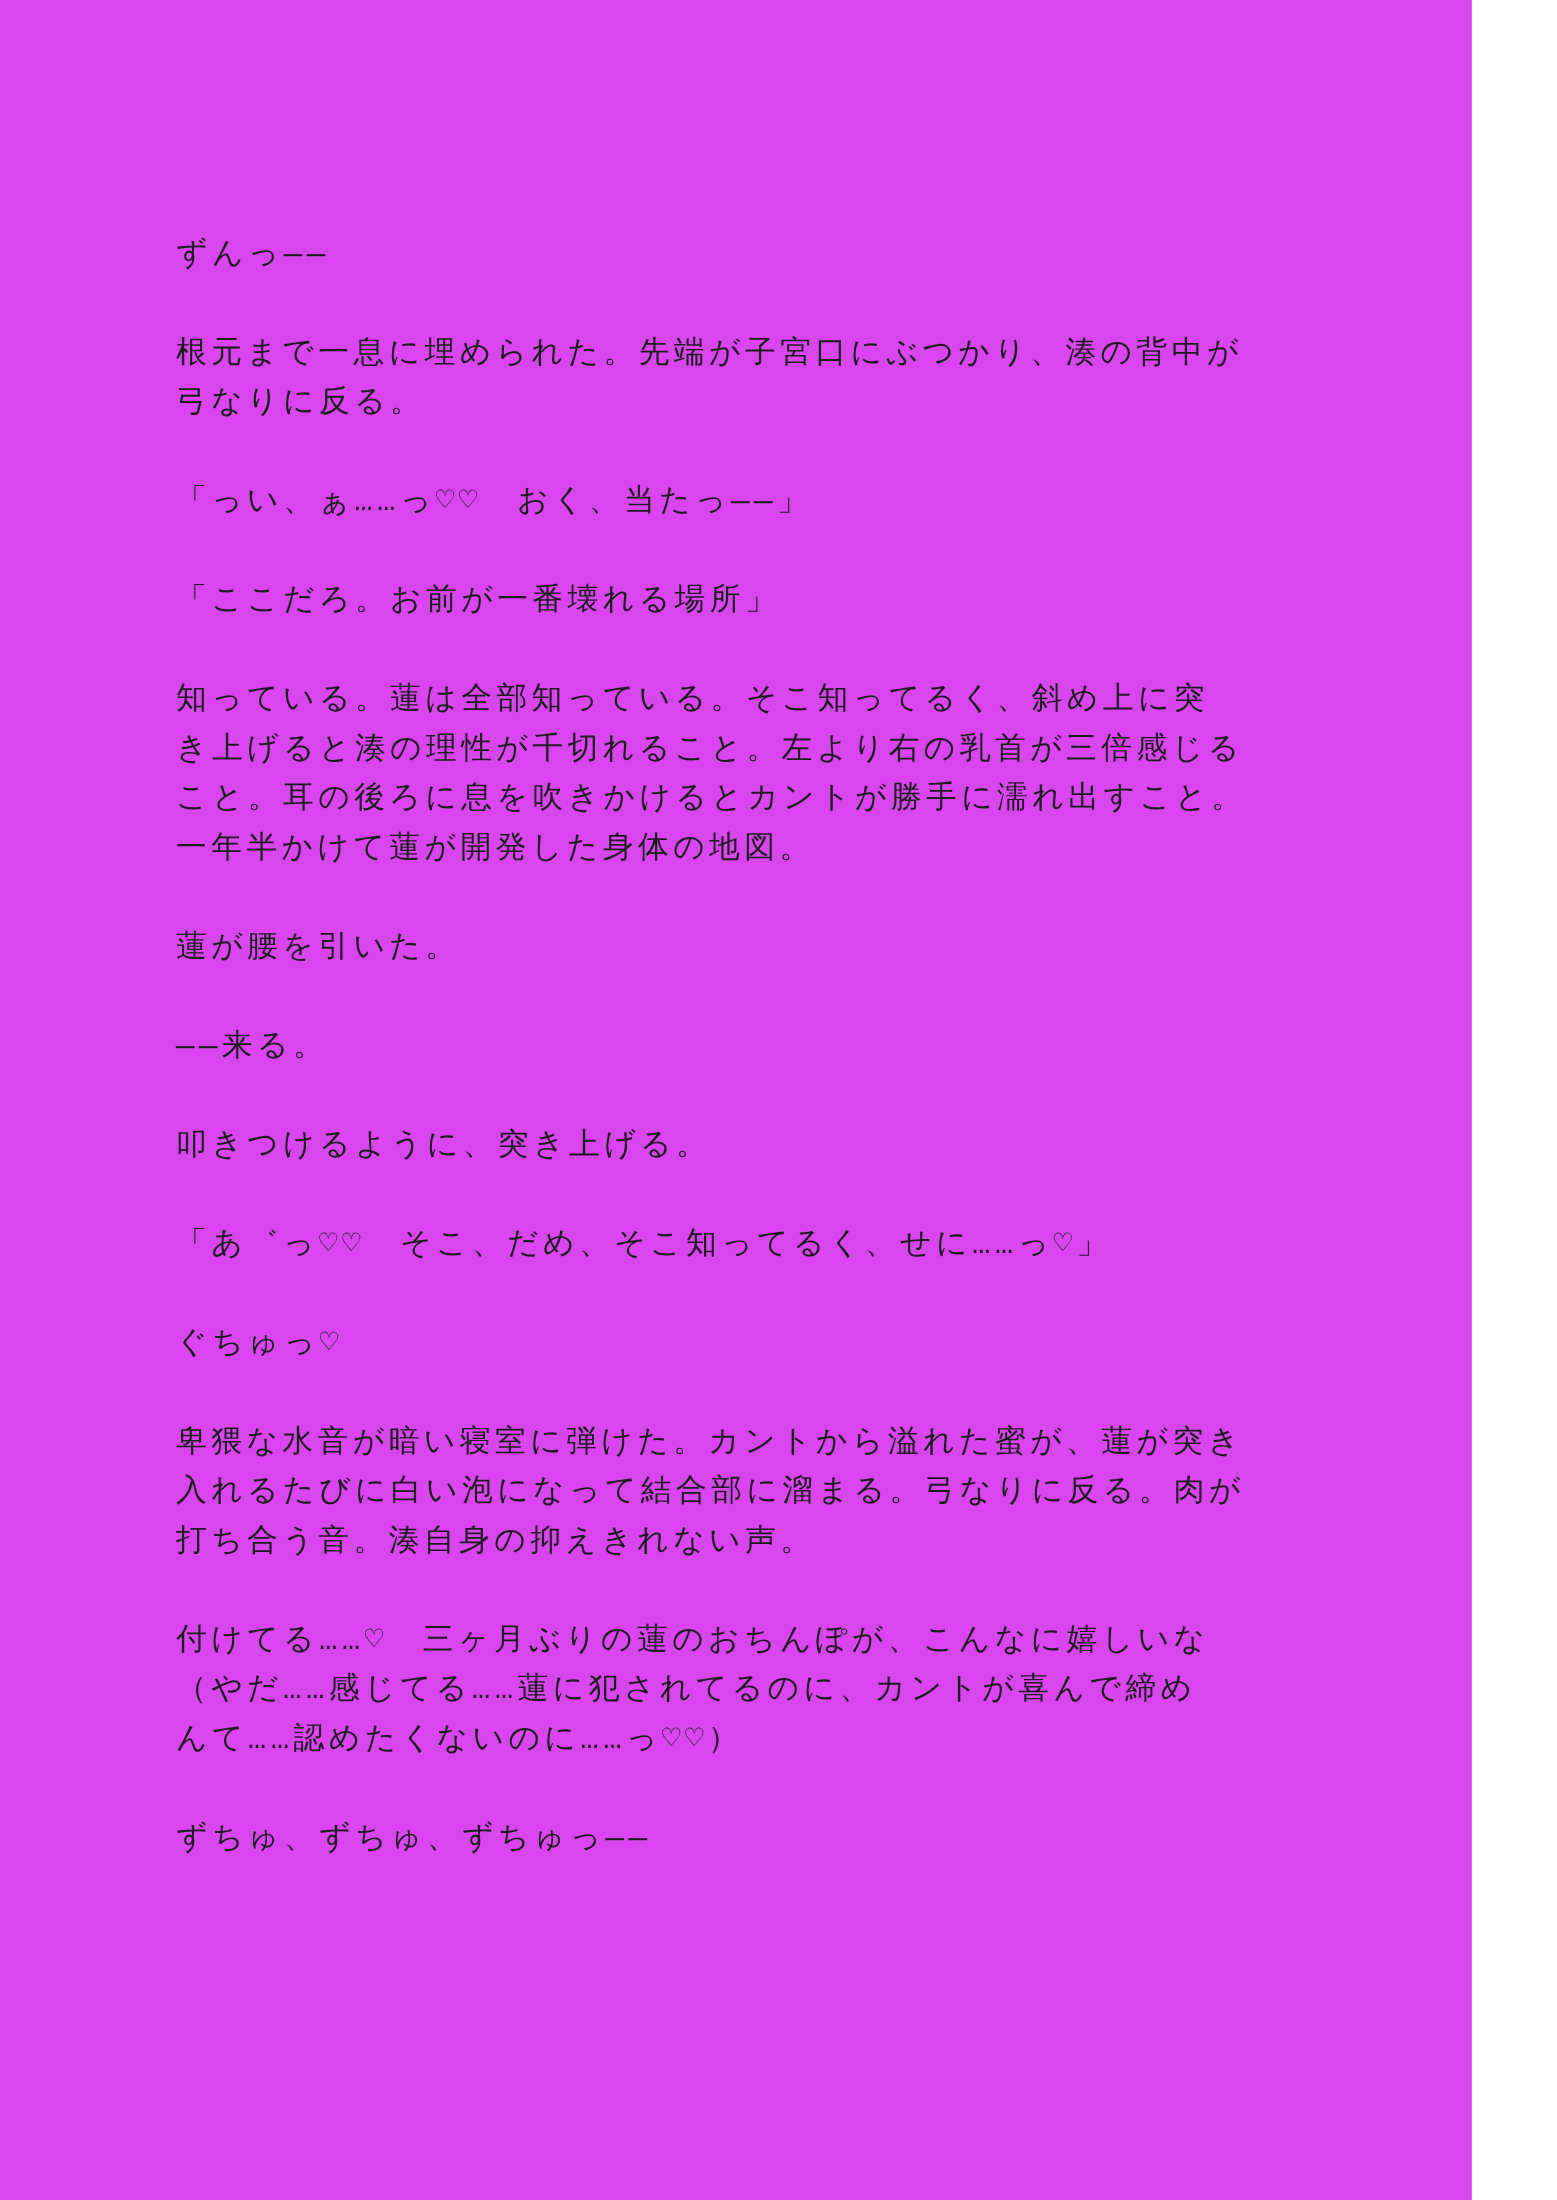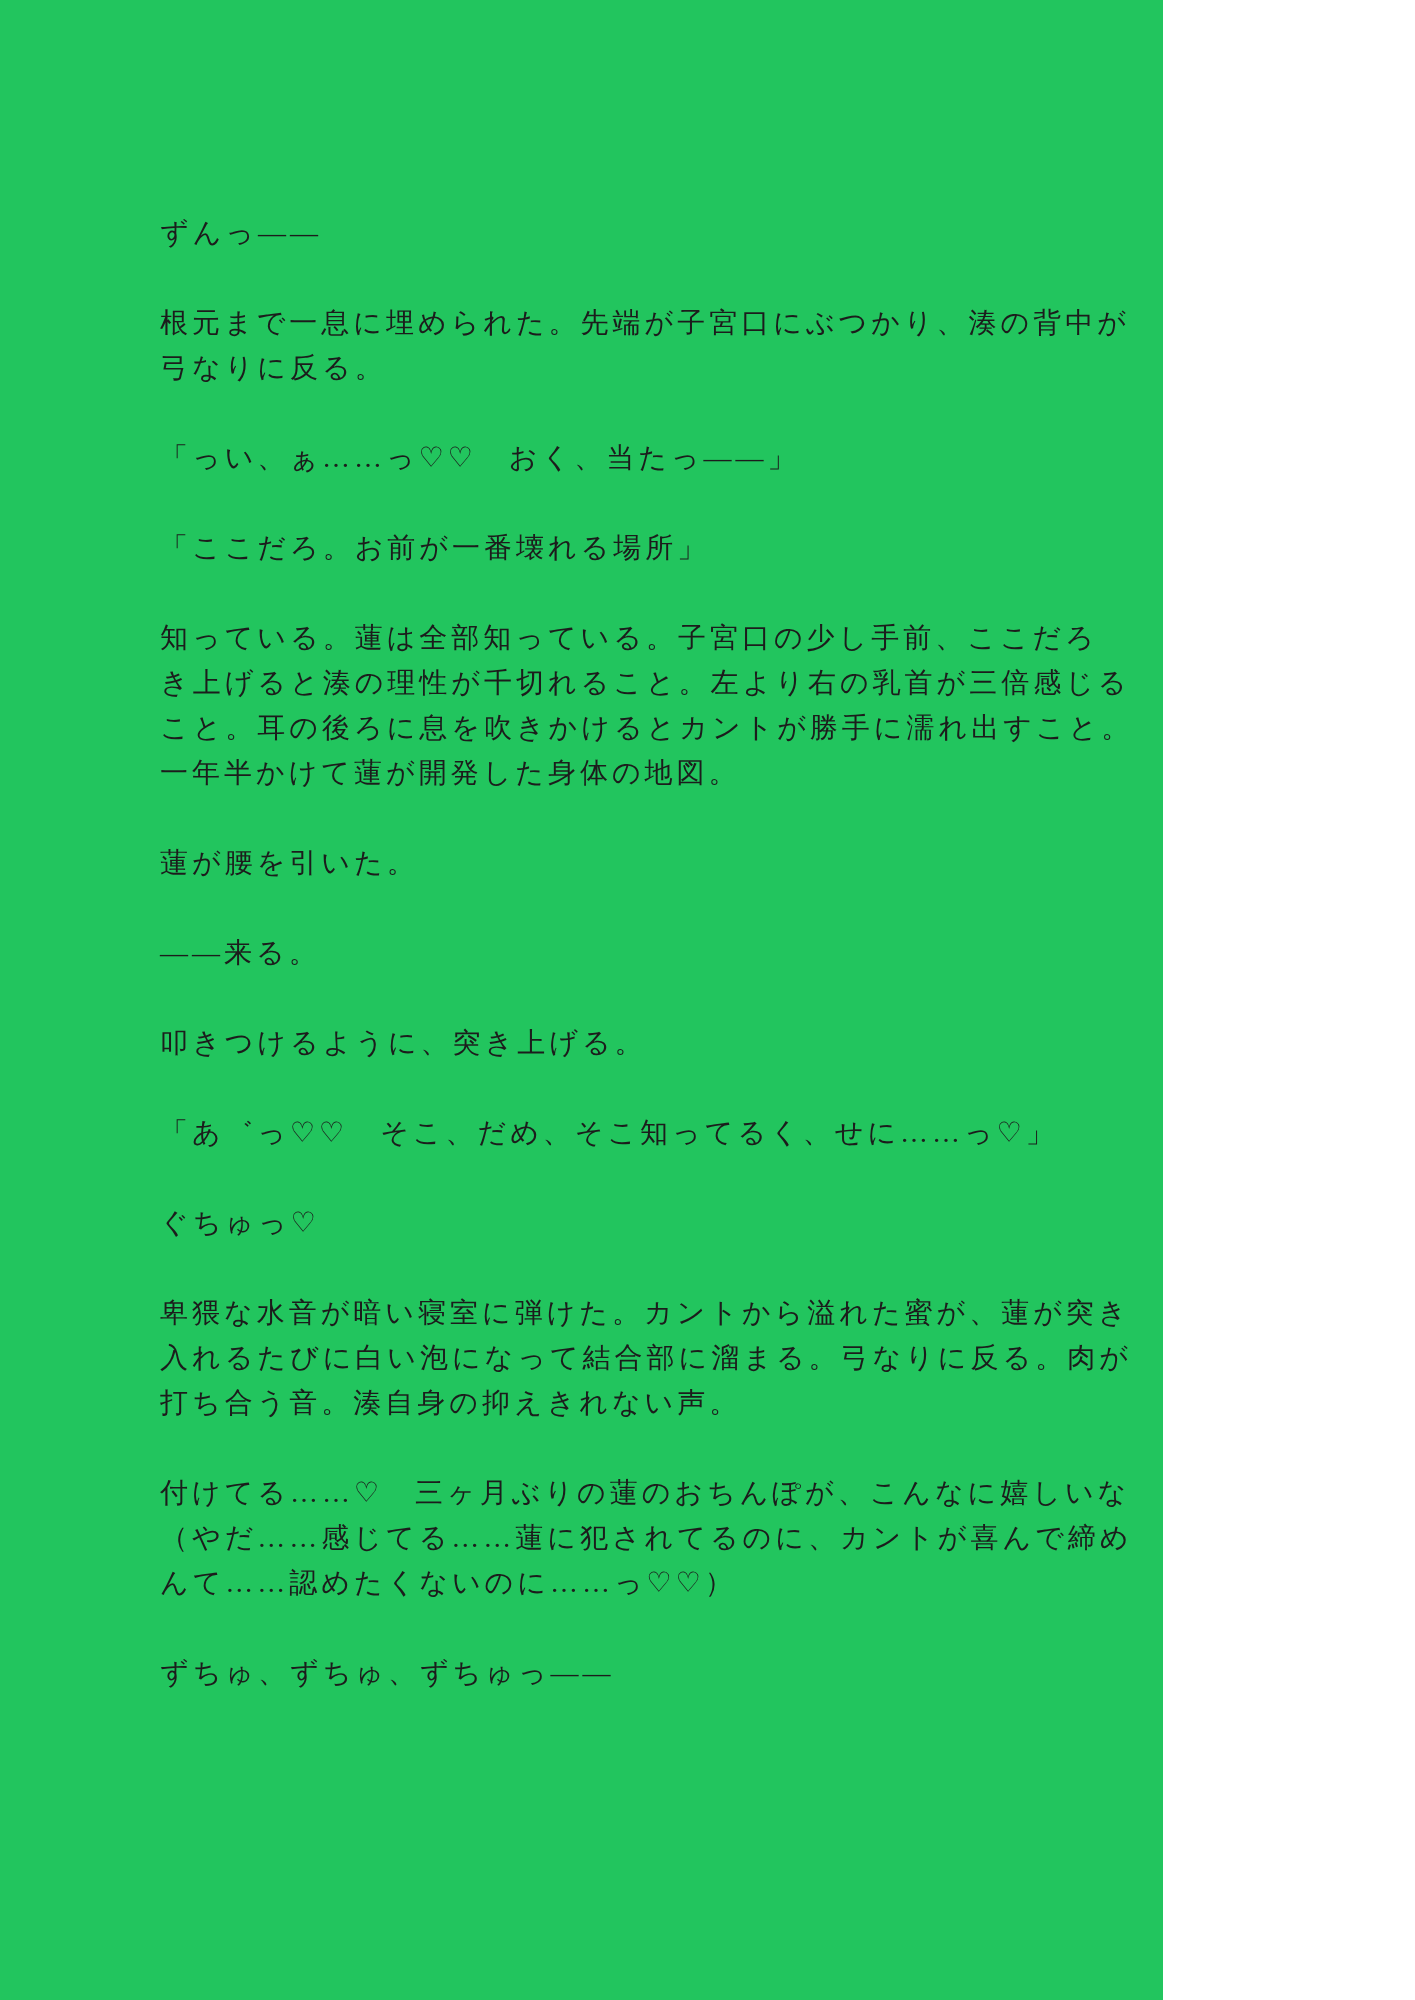--- a/index.html
+++ b/index.html
@@ -7,24 +7,25 @@
     padding: 0;
   }
   body {
     width: 1415px;
     height: 2000px;
     background: #ffffff;
     font-family: "Liberation Serif", "DejaVu Serif", serif;
   }
   .page {
     position: relative;
-    width: 1163px;
+    width: 1338px;
     height: 2000px;
-    background: #22c55e;
+    background: #d946ef;
     overflow: hidden;
+    font-family: Liberation Mono, monospace;
   }
   .text-block {
     position: absolute;
     left: 160px;
     top: 210px;
     width: 1105px;
   }
   .paragraph {
     margin: 0 0 45px 0;
   }
@@ -51,21 +52,21 @@
         <div class="line">根元まで一息に埋められた。先端が子宮口にぶつかり、湊の背中が</div>
         <div class="line">弓なりに反る。</div>
       </div>
       <div class="paragraph">
         <div class="line">「っい、ぁ……っ♡♡　おく、当たっ――」</div>
       </div>
       <div class="paragraph">
         <div class="line">「ここだろ。お前が一番壊れる場所」</div>
       </div>
       <div class="paragraph">
-        <div class="line">知っている。蓮は全部知っている。子宮口の少し手前、ここだろ</div>
+        <div class="line">知っている。蓮は全部知っている。そこ知ってるく、斜め上に突</div>
         <div class="line">き上げると湊の理性が千切れること。左より右の乳首が三倍感じる</div>
         <div class="line">こと。耳の後ろに息を吹きかけるとカントが勝手に濡れ出すこと。</div>
         <div class="line">一年半かけて蓮が開発した身体の地図。</div>
       </div>
       <div class="paragraph">
         <div class="line">蓮が腰を引いた。</div>
       </div>
       <div class="paragraph">
         <div class="line">――来る。</div>
       </div>

